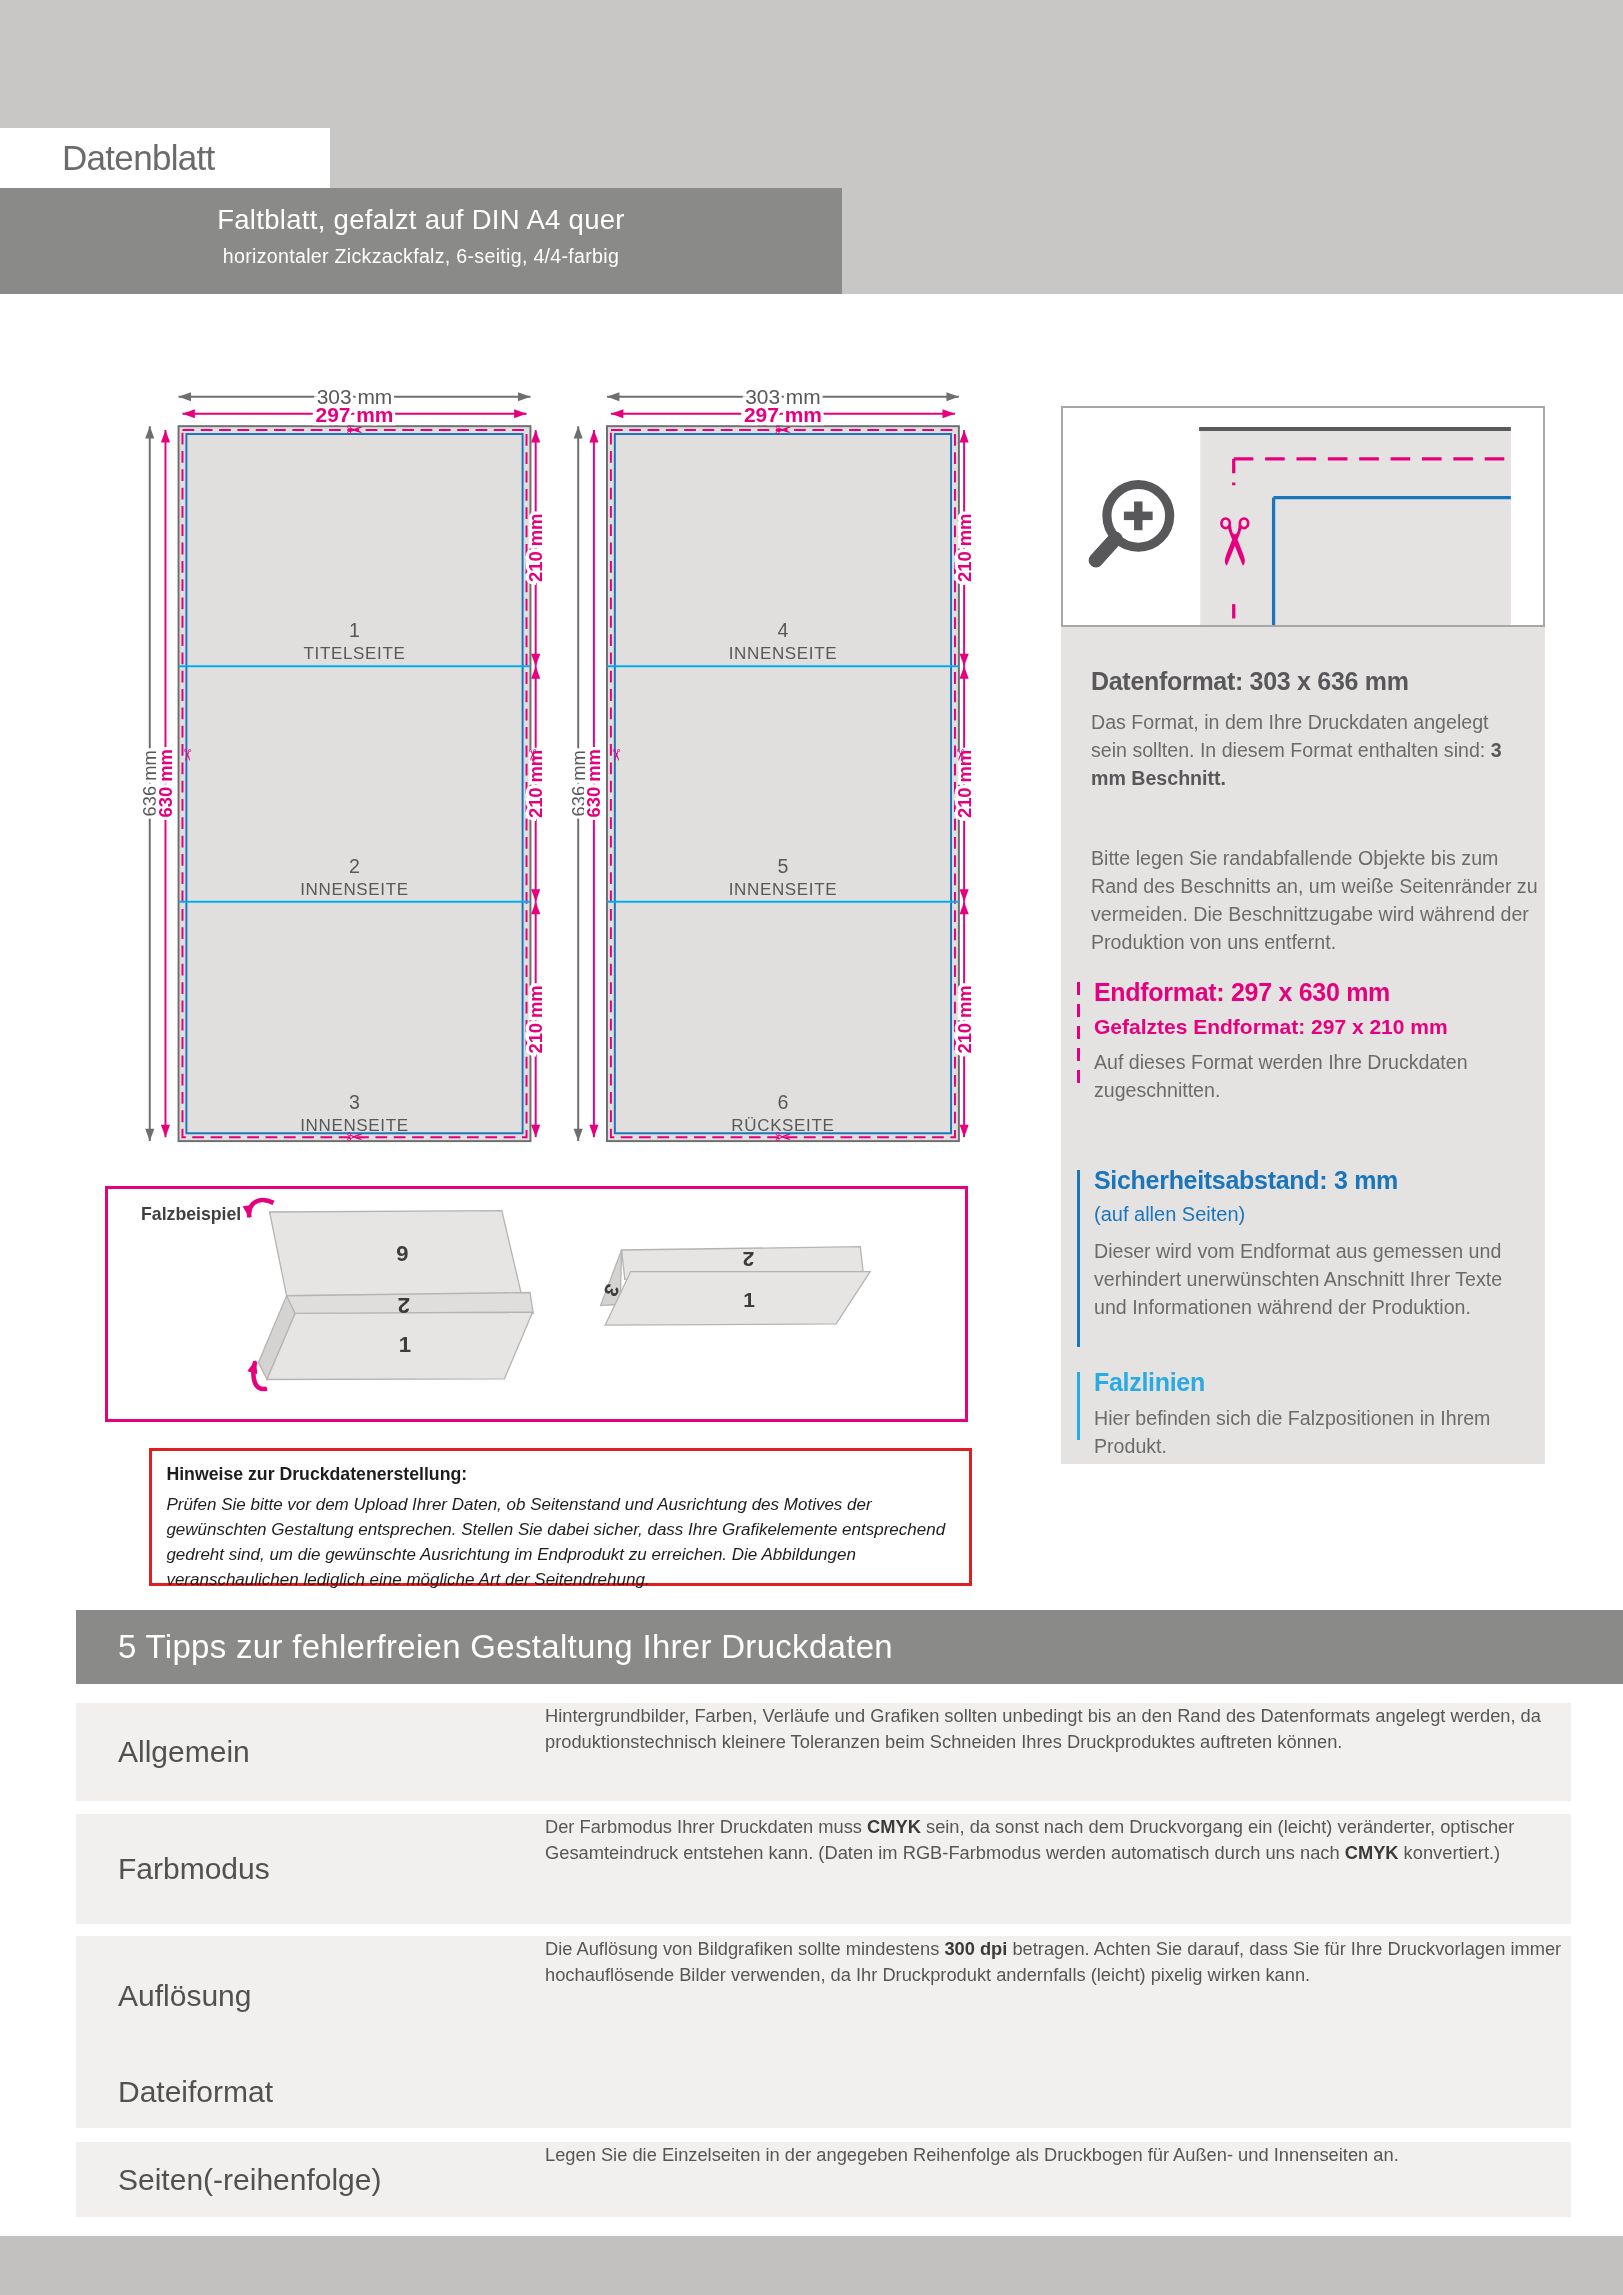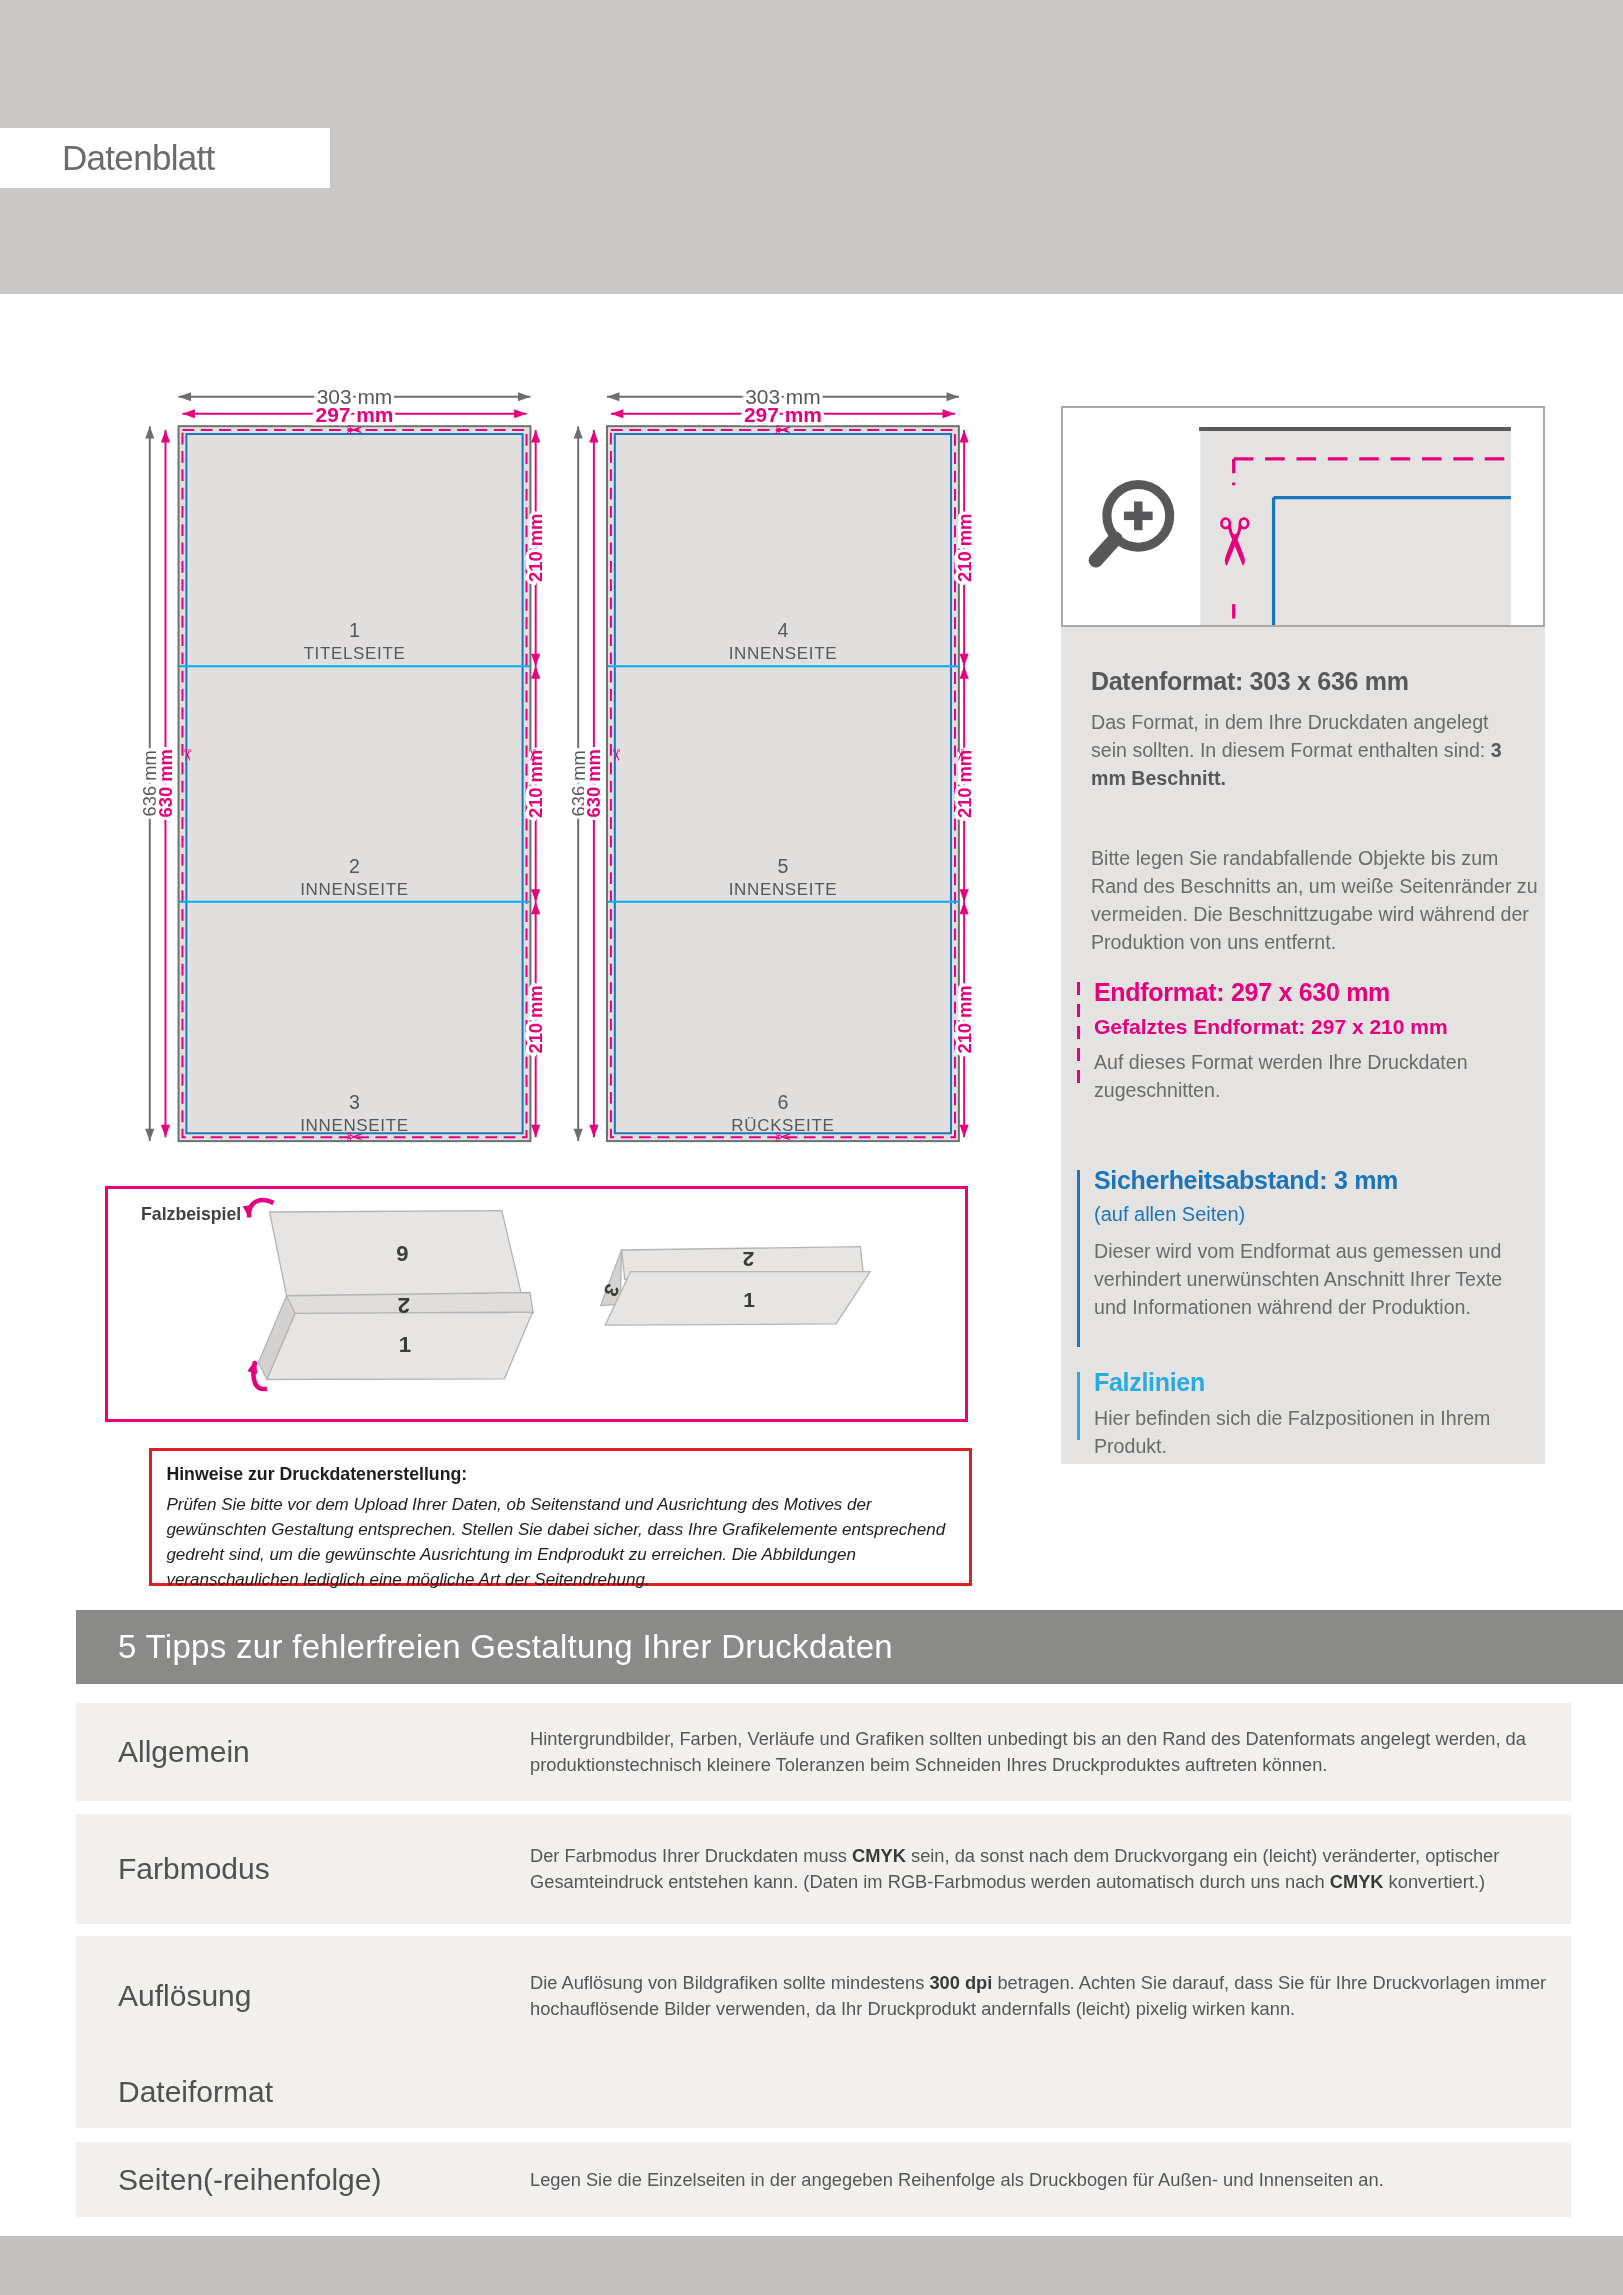--- a/index.html
+++ b/index.html
@@ -29,36 +29,40 @@
             padding:13px 14.4px;color:#1d1d1b;}
   .hinweise .h-title{font-size:17.7px;font-weight:bold;margin-bottom:6.5px;}
   .hinweise .h-body{font-size:17px;line-height:25px;width:779px;font-style:italic;}
   
   .tipsbar{left:76px;top:1610px;width:1556px;height:74px;background:#8a8a88;color:#fff;
            display:flex;align-items:center;}
   .tipsbar span{padding-left:42px;font-size:33px;letter-spacing:0.3px;}
   .tiprow{left:76px;width:1495px;background:#f1f0ef;}
   .tiprow .lab{position:absolute;left:42px;top:0;bottom:0;display:flex;align-items:center;
                font-size:30px;color:#515150;}
-  .tiprow .bod{position:absolute;left:454px;top:0;bottom:0;width:1021px;display:flex;align-items:center;}
+  .tiprow .bod{position:absolute;left:469px;top:0;bottom:0;width:1021px;display:flex;}
   .tiprow .bod div{font-size:18.3px;line-height:26px;color:#565655;}
   .tiprow b{color:#3a3a39;}
   .footer{left:0;top:2236px;width:1623px;height:60px;background:#c2c1c0;}
   svg text{font-family:"Liberation Sans",sans-serif;}
   .halo{paint-order:stroke;stroke:#ffffff;stroke-width:10px;}
   .scis{font-family:"DejaVu Sans",sans-serif;}
 </style>
 </head>
 <body>
 
 <div class="page">
 
   <div class="abs topband"></div>
   <div class="abs titlebox">
     <span>Datenblatt</span>
+  </div>
+  <div class="abs banner">
+    <div class="l1">Faltblatt, gefalzt auf DIN A4 quer</div>
+    <div class="l2">horizontaler Zickzackfalz, 6-seitig, 4/4-farbig</div>
   </div>
 
   <svg class="abs" style="left:98px;top:366px" width="929" height="798" viewBox="150 560 1420 1220">
     <defs>
       <marker id="mg" markerUnits="userSpaceOnUse" markerWidth="22" markerHeight="18" refX="20" refY="8" orient="auto-start-reverse">
           <path d="M1,1 L20,8 L1,15 Z" fill="#6d6e70"></path>
         </marker>
       <marker id="mm" markerUnits="userSpaceOnUse" markerWidth="22" markerHeight="18" refX="20" refY="8" orient="auto-start-reverse">
           <path d="M1,1 L20,8 L1,15 Z" fill="#e6007e"></path>
         </marker>

